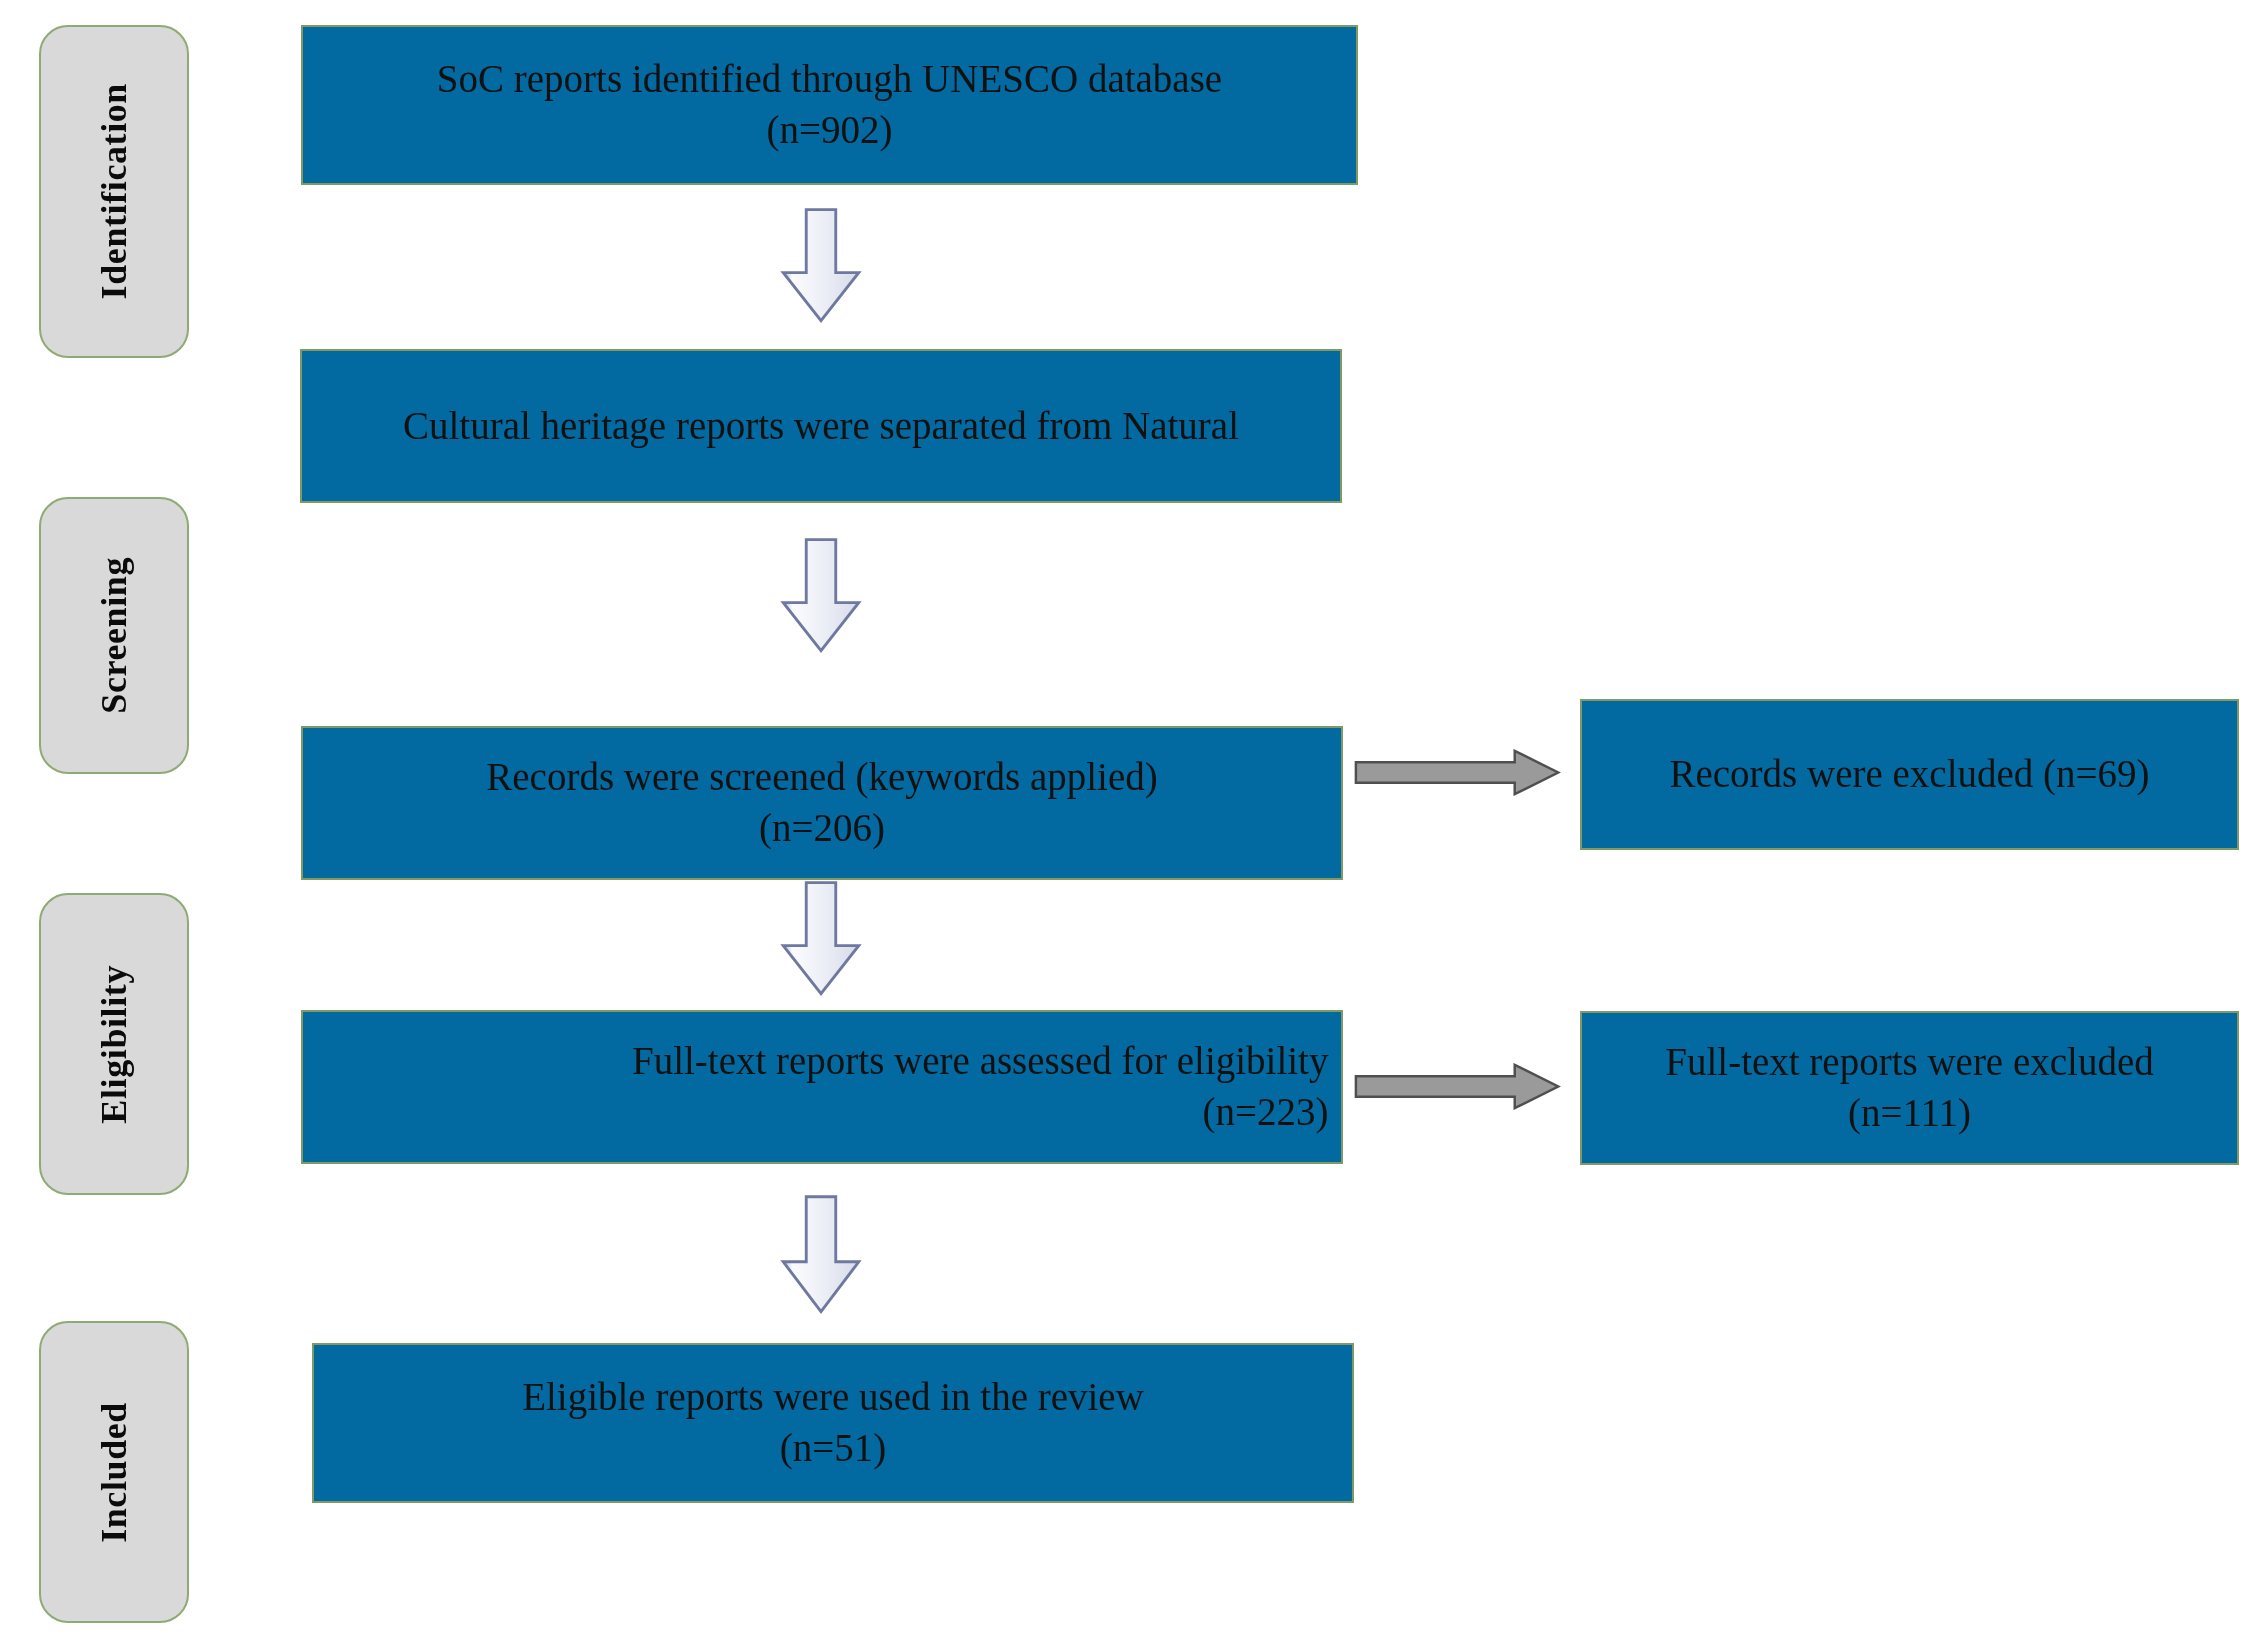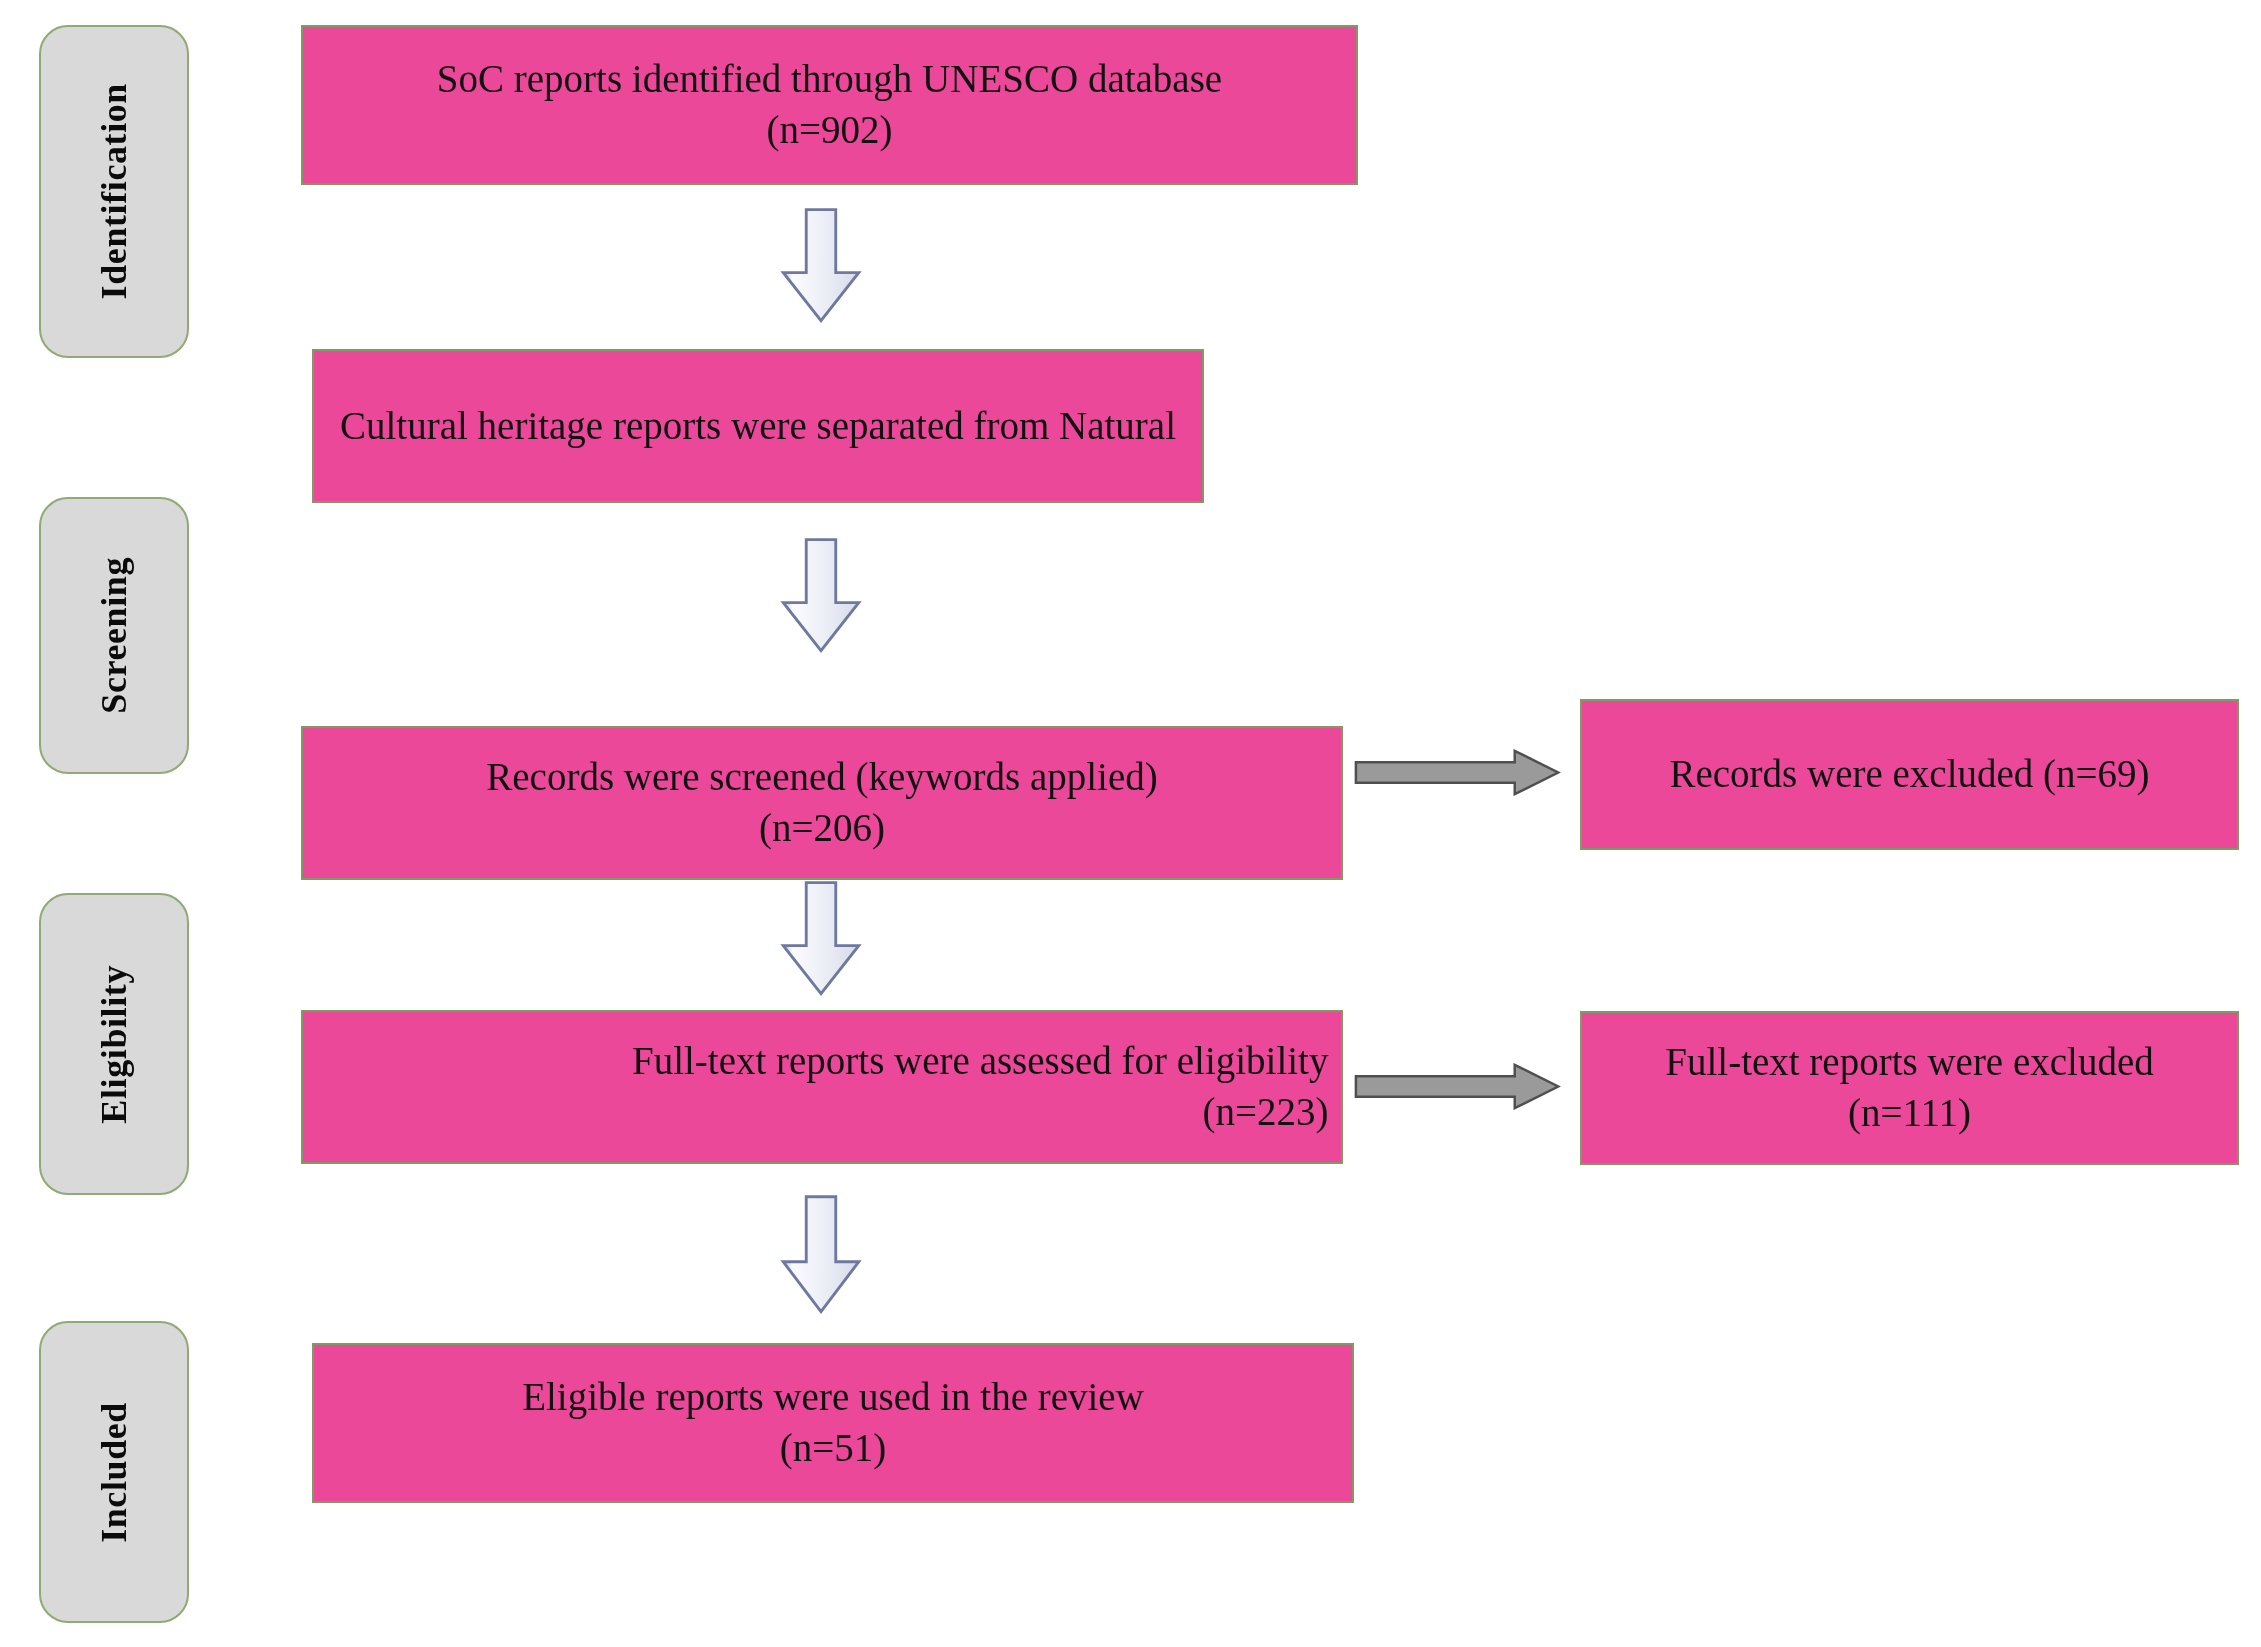--- a/index.html
+++ b/index.html
@@ -37,21 +37,21 @@
     font-size: 36px;
     letter-spacing: 0.6px;
     color: #0b0b0b;
     white-space: nowrap;
     font-family: "Liberation Serif", "DejaVu Serif", serif;
   }
 
   
   .flow-box {
     position: absolute;
-    background: #ec4899;
+    background: #0369a1;
     border: 2.5px solid #7f9a63;
     box-sizing: border-box;
     display: flex;
     flex-direction: column;
     align-items: center;
     justify-content: center;
     text-align: center;
     padding: 3.8px 12.6px;
   }
   .flow-box .line {
@@ -95,21 +95,21 @@
 
   <div class="stage-label" style="left:39px; top:1321px; width:150px; height:302px;">
     <span class="stage-text">Included</span>
   </div>
 
   <div class="flow-box" style="left:301px; top:25px; width:1057px; height:160px;">
     <div class="line">SoC reports identified  through  UNESCO database</div>
     <div class="line">(n=902)</div>
   </div>
 
-  <div class="flow-box" style="left:312px; top:349px; width:892px; height:154px;">
+  <div class="flow-box" style="left:300px; top:349px; width:1042px; height:154px;">
     <div class="line">Cultural  heritage  reports  were separated from  Natural</div>
   </div>
 
   <div class="flow-box" style="left:301px; top:698px; width:1042px; height:154px;margin-top:28px;">
     <div class="line">Records were screened (keywords applied)</div>
     <div class="line">(n=206)</div>
   </div>
 
   <div class="flow-box" style="left:301px; top:1010px; width:1042px; height:154px;align-items:flex-end;">
     <div class="line">Full-text  reports  were  assessed  for  eligibility</div>

